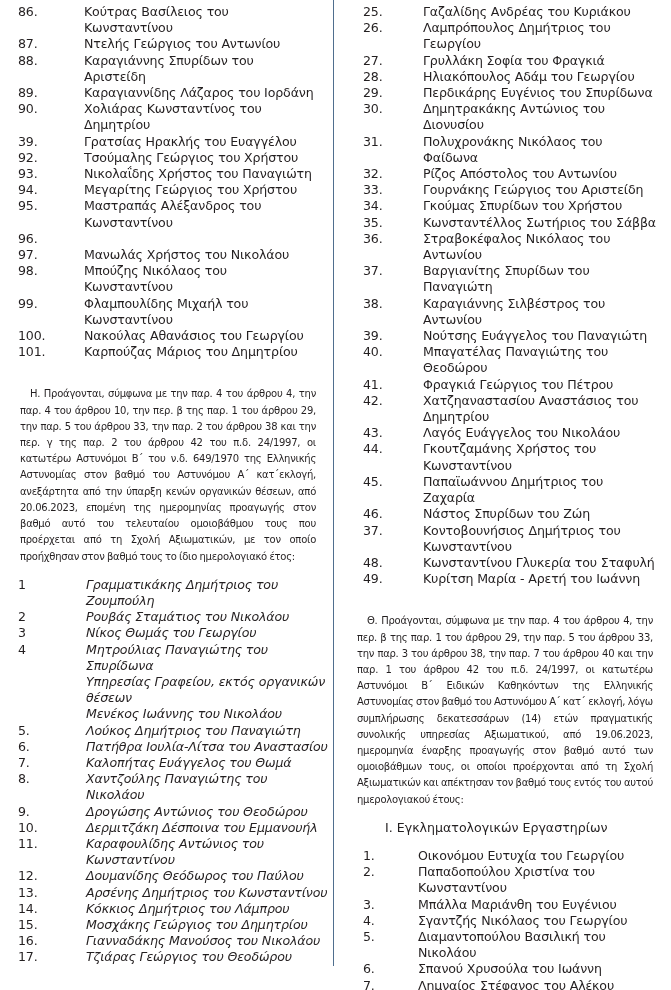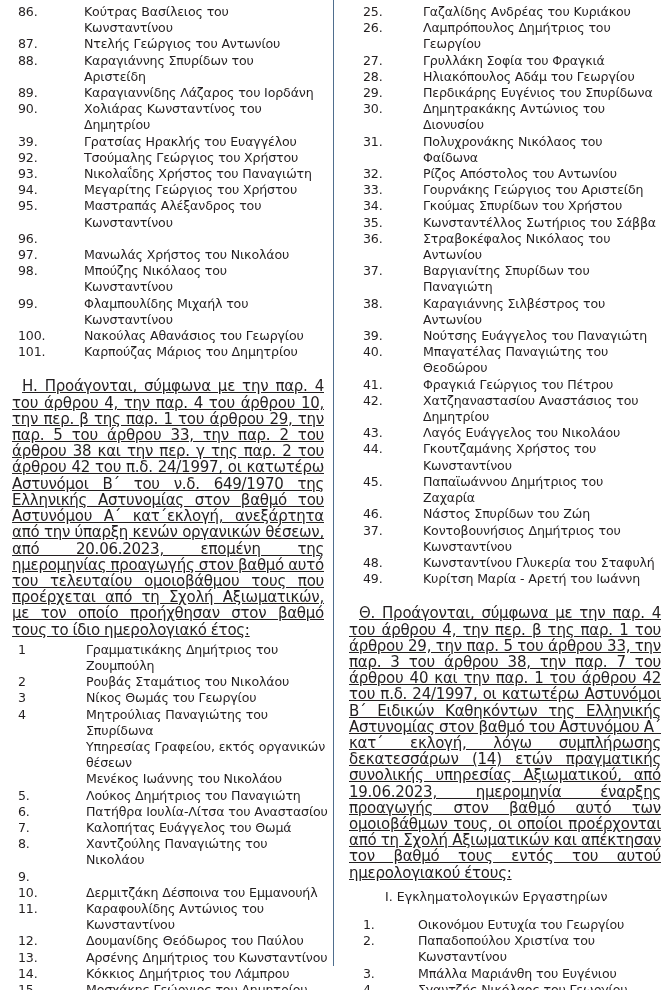--- a/index.html
+++ b/index.html
@@ -19,29 +19,29 @@
   .list { margin: 0; padding: 0; list-style: none; }
   .row {
     display: flex; font-size: 12.6px; line-height: 16.2px; letter-spacing: -0.15px;
     white-space: nowrap;
   }
   .num { flex: 0 0 auto; }
   .name { white-space: normal; }
   .col-left .top .num { width: 76px; padding-left: 10px; box-sizing: border-box; }
   .col-left .top .name { width: 232px; }
   .col-left .h .num { width: 78px; padding-left: 10px; box-sizing: border-box; }
-  .col-left .h .name { width: 244px; }
+  .col-left .h .name { width: 244px; font-style: italic; }
   .col-right .top .num { width: 78px; padding-left: 18px; box-sizing: border-box; }
   .col-right .top .name { width: 236px; }
   .col-right .sub .num { width: 73px; padding-left: 18px; box-sizing: border-box; }
   .col-right .sub .name { width: 246px; }
   .row.note .name { padding-left: 78px; }
   .para {
-    margin: 4px; font-size: 15px; line-height: 16.2px; text-align: justify;
-    text-indent: 10px; letter-spacing: -0.25px; word-spacing: -0.5px; text-decoration: underline;
+    margin: 12px; font-size: 10px; line-height: 16.2px; text-align: justify;
+    text-indent: 10px; letter-spacing: -0.25px; word-spacing: -0.5px;
   }
   .section-title {
     font-size: 12.6px; line-height: 16.2px; padding-left: 40px; margin: 8px 0 12px;
   }
   .spacer-s { height: 14px; }
 </style>
 </head>
 <body>
 
 <div class="page">
@@ -148,20 +148,21 @@
         <li class="row">
           <span class="num">7.</span>
           <span class="name">Καλοπήτας Ευάγγελος του Θωμά</span>
         </li>
         <li class="row">
           <span class="num">8.</span>
           <span class="name">Χαντζούλης Παναγιώτης του Νικολάου</span>
         </li>
         <li class="row">
           <span class="num">9.</span>
+          <span class="name">Δρογώσης Αντώνιος του Θεοδώρου</span>
         </li>
         <li class="row">
           <span class="num">10.</span>
           <span class="name">Δερμιτζάκη Δέσποινα του Εμμανουήλ</span>
         </li>
         <li class="row">
           <span class="num">11.</span>
           <span class="name">Καραφουλίδης Αντώνιος του Κωνσταντίνου</span>
         </li>
         <li class="row">

